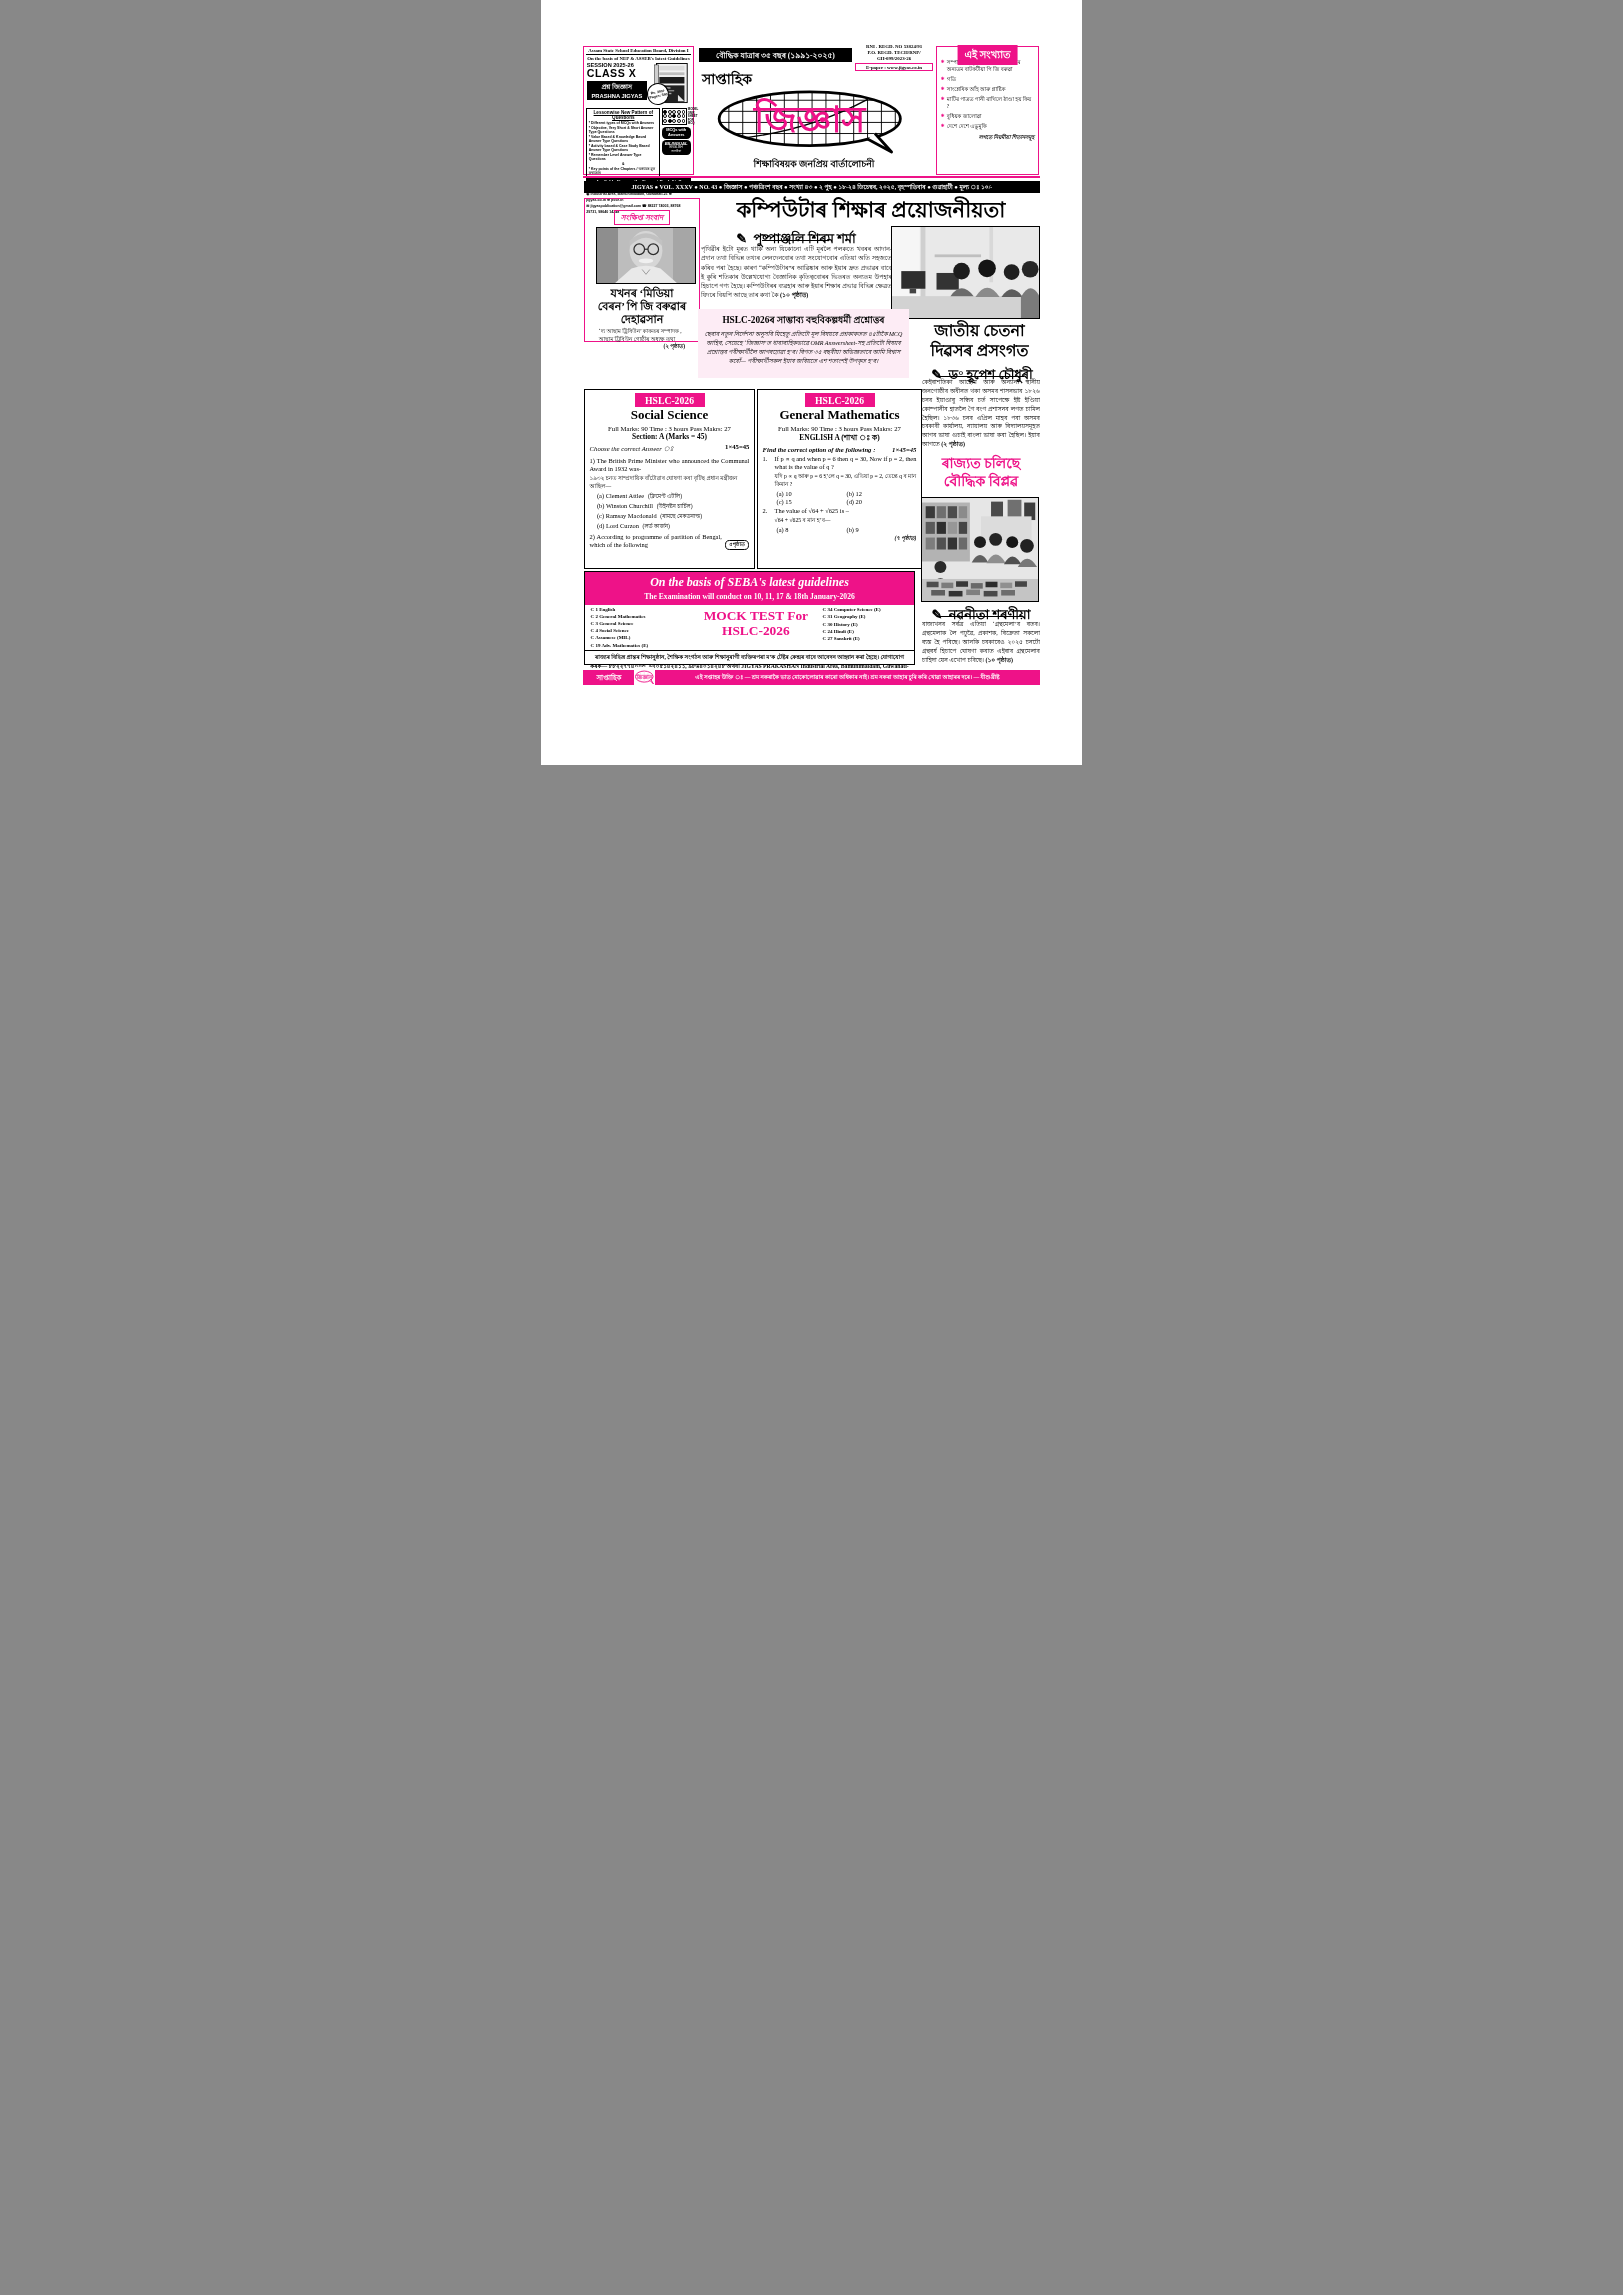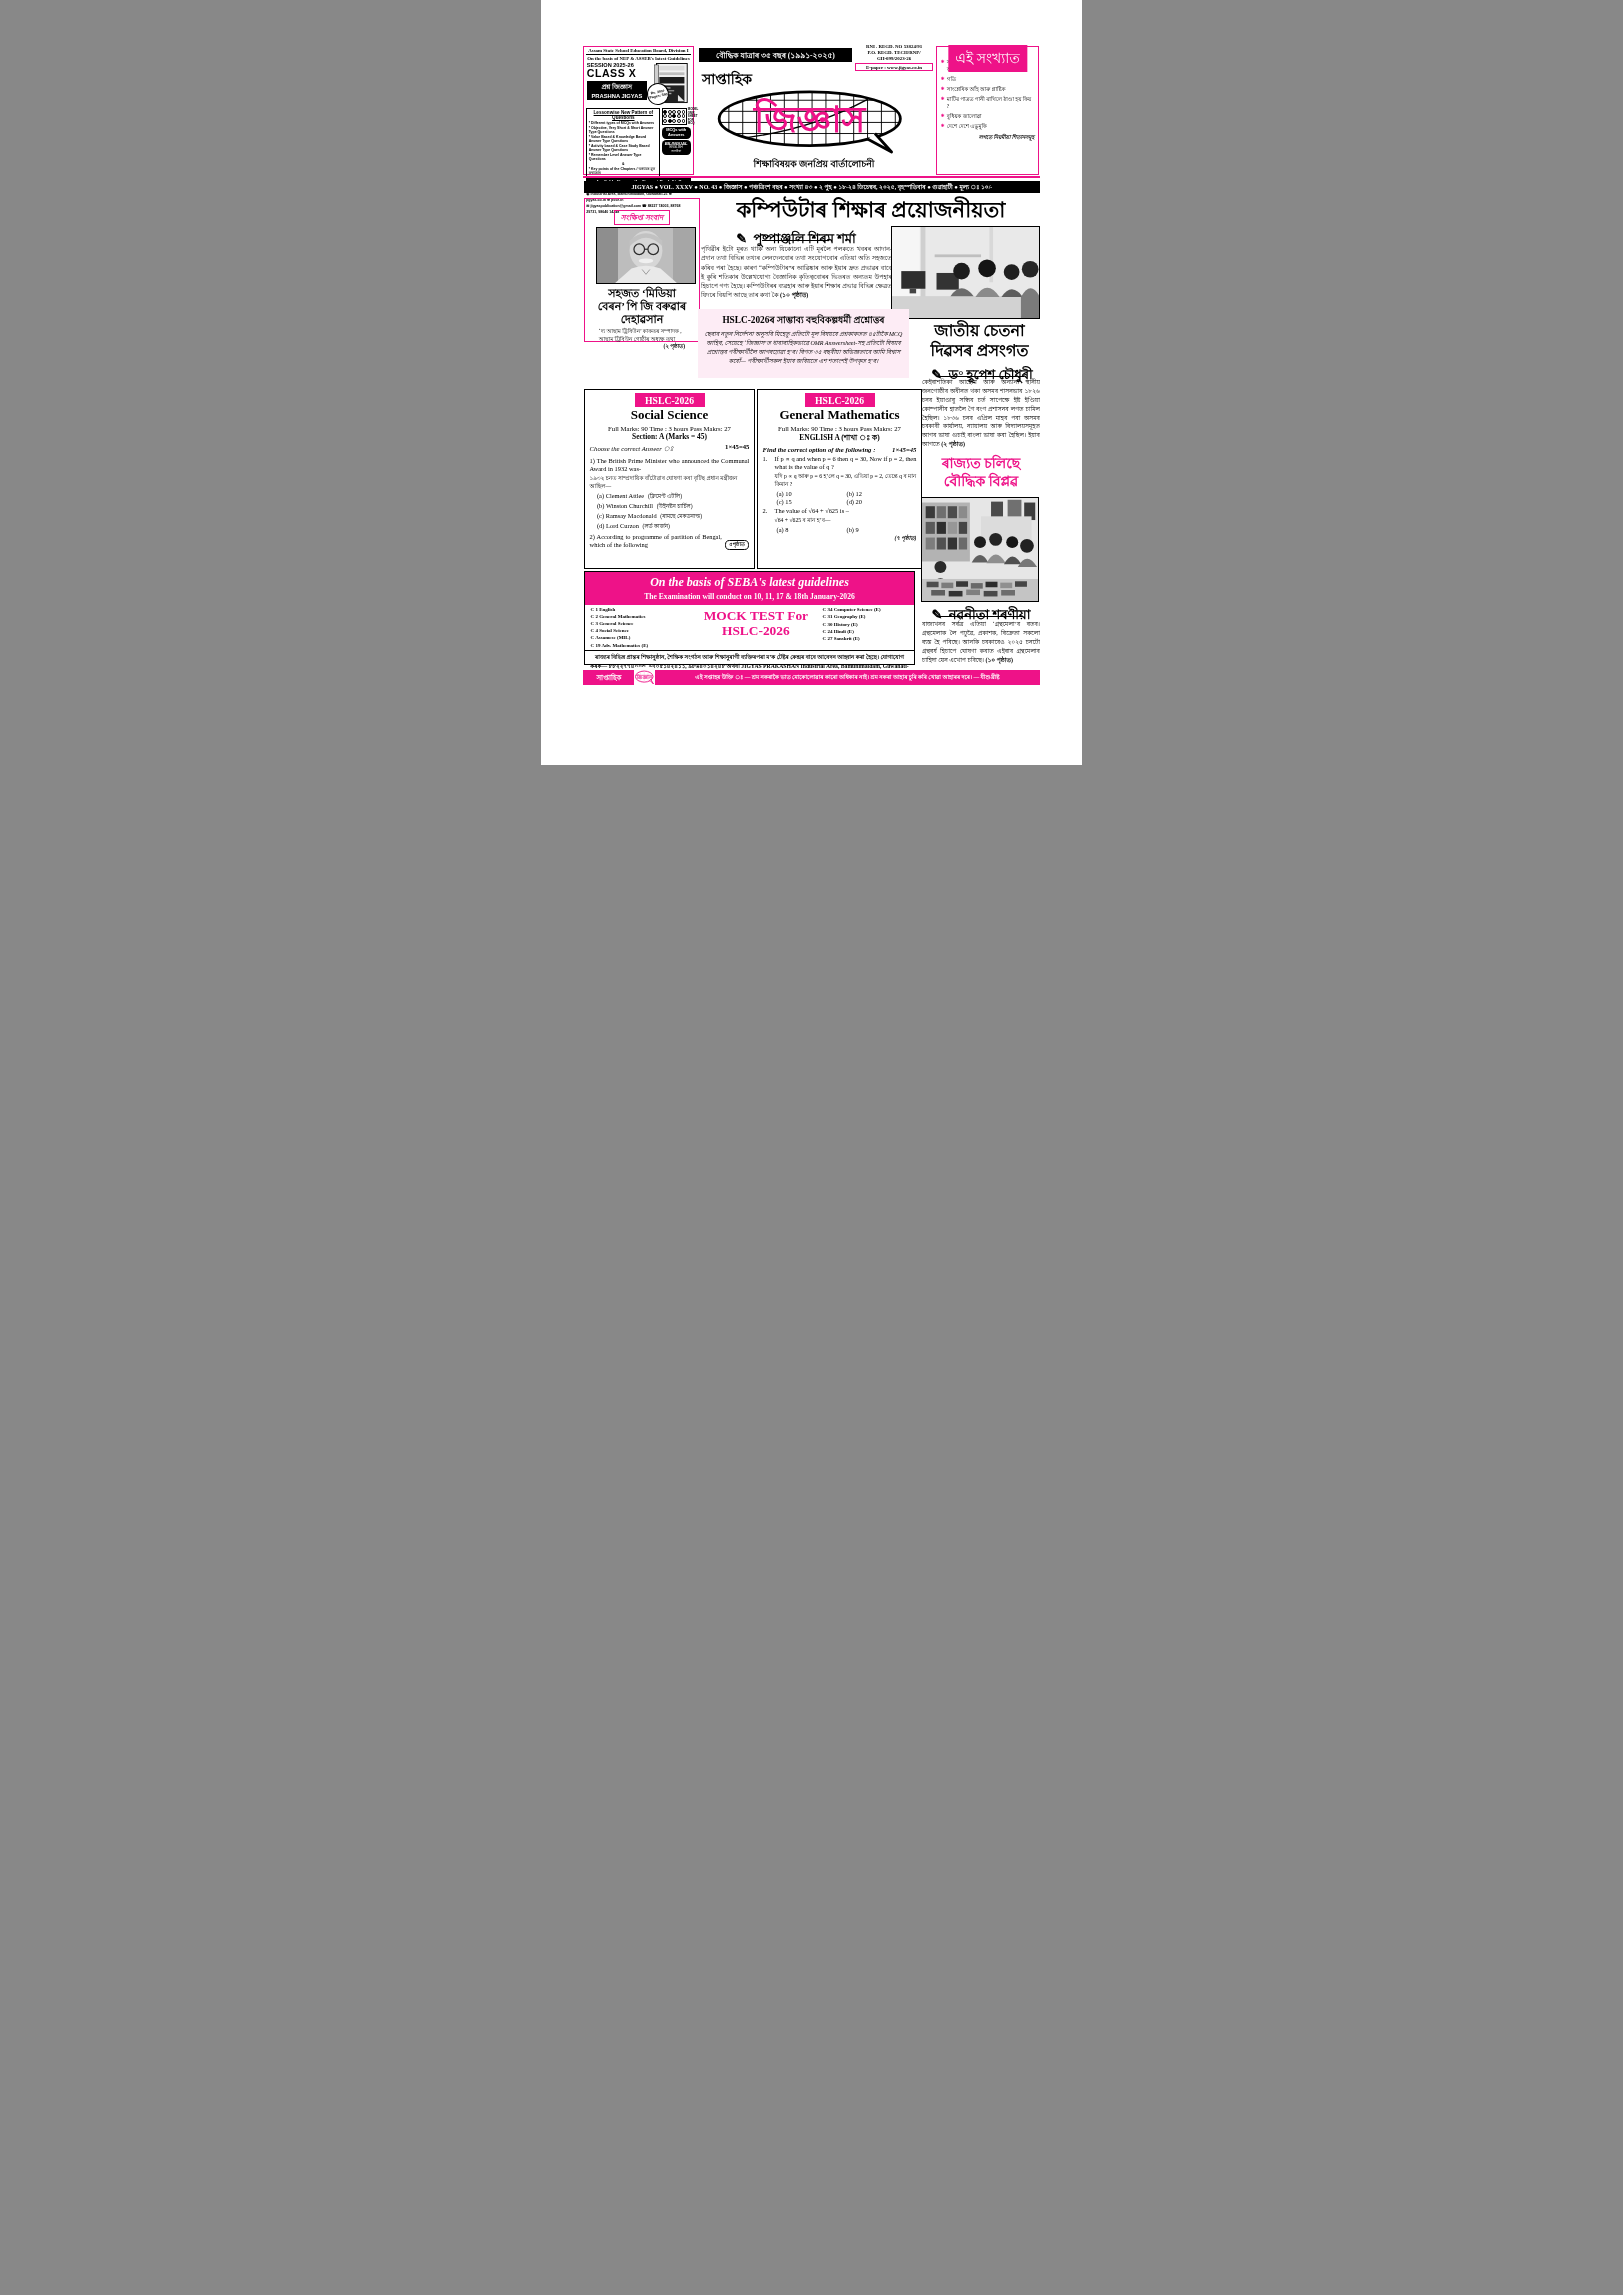--- a/index.html
+++ b/index.html
@@ -60,21 +60,21 @@
   .epaper{left:314px;top:63px;width:78px;border:0.9px solid var(--pink);text-align:center;
     font-weight:bold;font-size:4.9px;padding:0.5px 0;box-sizing:border-box;}
   .weekly{left:161px;top:68px;font-size:14px;font-weight:bold;}
   .logo-wrap{left:174px;top:89px;width:196px;height:65px;}
   .tagline{left:162px;top:157px;width:222px;text-align:center;font-size:9.3px;font-weight:bold;white-space:nowrap;}
 
   
   .issue-box{left:395px;top:46px;width:103px;height:129px;border:1.4px solid var(--pink);box-sizing:border-box;
     padding:12px 3.7px 1.9px;}
   .issue-title{position:absolute;top:-1.9px;left:50%;transform:translateX(-50%);background:var(--pink);color:#fff;
-    font-weight:normal;font-size:14px;padding:1.4px 7.4px;white-space:nowrap;}
+    font-weight:bold;font-size:10px;padding:1.4px 7.4px;white-space:nowrap;}
   .issue-item{display:flex;gap:2.3px;font-size:5.4px;margin-bottom:3px;line-height:1.3;}
   .issue-star{color:var(--pink);font-size:4.6px;line-height:1.4;}
   .issue-note{text-align:right;font-style:italic;font-size:5.3px;font-weight:bold;margin-top:3.7px;}
 
   
   .pink-rule{left:42px;top:176px;width:457px;height:2.3px;background:var(--pink);}
   .dateline{left:43px;top:181px;width:456px;height:12px;background:#000;color:#fff;display:flex;align-items:center;
     justify-content:center;font-weight:bold;font-size:6px;white-space:nowrap;overflow:hidden;}
 
   
@@ -336,21 +336,21 @@
         <ellipse cx="104" cy="46" rx="34" ry="40" fill="#d6d6d6"></ellipse>
         <path d="M70 38 Q104 2 138 38 L138 26 Q104 -4 70 26 Z" fill="#c2c2c2"></path>
         <circle cx="90" cy="44" r="11" fill="none" stroke="#2c2c2c" stroke-width="2.5"></circle>
         <circle cx="119" cy="44" r="11" fill="none" stroke="#2c2c2c" stroke-width="2.5"></circle>
         <line x1="101" y1="44" x2="108" y2="44" stroke="#2c2c2c" stroke-width="2.5"></line>
         <ellipse cx="104" cy="68" rx="15" ry="5" fill="#f0f0f0"></ellipse>
         <path d="M40 114 L74 84 Q104 72 134 84 L168 114 Z" fill="#e9e9e9"></path>
         <path d="M96 86 L104 96 L112 86" fill="none" stroke="#9a9a9a" stroke-width="2"></path>
       </svg>
     </div>
-    <div class="obit-headline">সহজত ‘মিডিয়া বেৰন’ পি জি বৰুৱাৰ দেহাৱসান</div>
+    <div class="obit-headline">যখনৰ ‘মিডিয়া বেৰন’ পি জি বৰুৱাৰ দেহাৱসান</div>
     <div class="obit-body">
       <span>‘দ্য আছাম ট্ৰিবিউন’ কাকতৰ সম্পাদক , আছাম ট্ৰিবিউন গোষ্ঠীৰ অধ্যক্ষ তথা</span>
       <span class="obit-jump jump">(২ পৃষ্ঠাত)</span>
     </div>
   </div>
 
   <div class="abs lead-headline">কম্পিউটাৰ শিক্ষাৰ প্ৰয়োজনীয়তা</div>
   <div class="abs lead-byline byline">
     <span class="pen-icon">✎</span>
     <span>পুষ্পাঞ্জলি শিৰম শৰ্মা</span>

